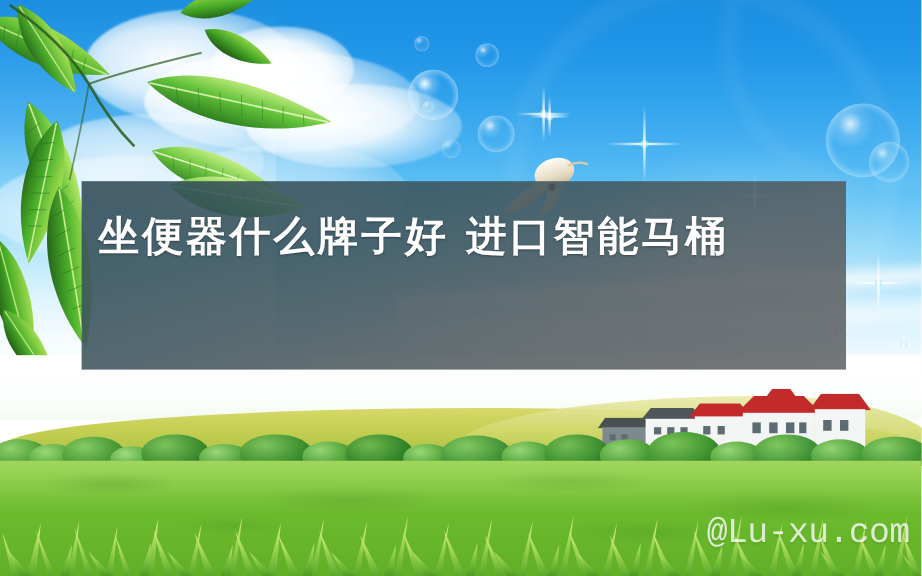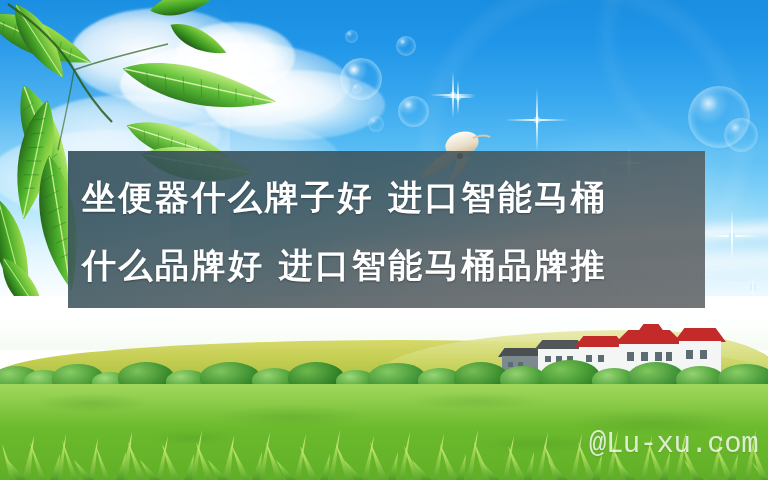--- a/index.html
+++ b/index.html
@@ -711,19 +711,18 @@
         <path d="M660,74 L670,46 L668,74 Z"></path>
         <path d="M694,74 L684,54 L704,74 Z"></path>
       <path d="M728,74 L738,48 L736,74 Z"></path>
         <path d="M762,74 L752,56 L768,74 Z"></path>
     </g>
   </svg>
 
   <div class="banner">
     <div class="banner-text">
       <div class="tline l1">坐便器什么牌子好 进口智能马桶</div>
-      <div class="tline l2">什么品牌好 进口智能马桶品牌推</div>
     </div>
   </div>
 
   <div class="watermark">@Lu-xu.com</div>
 
 </div>
 
 </body></html>

